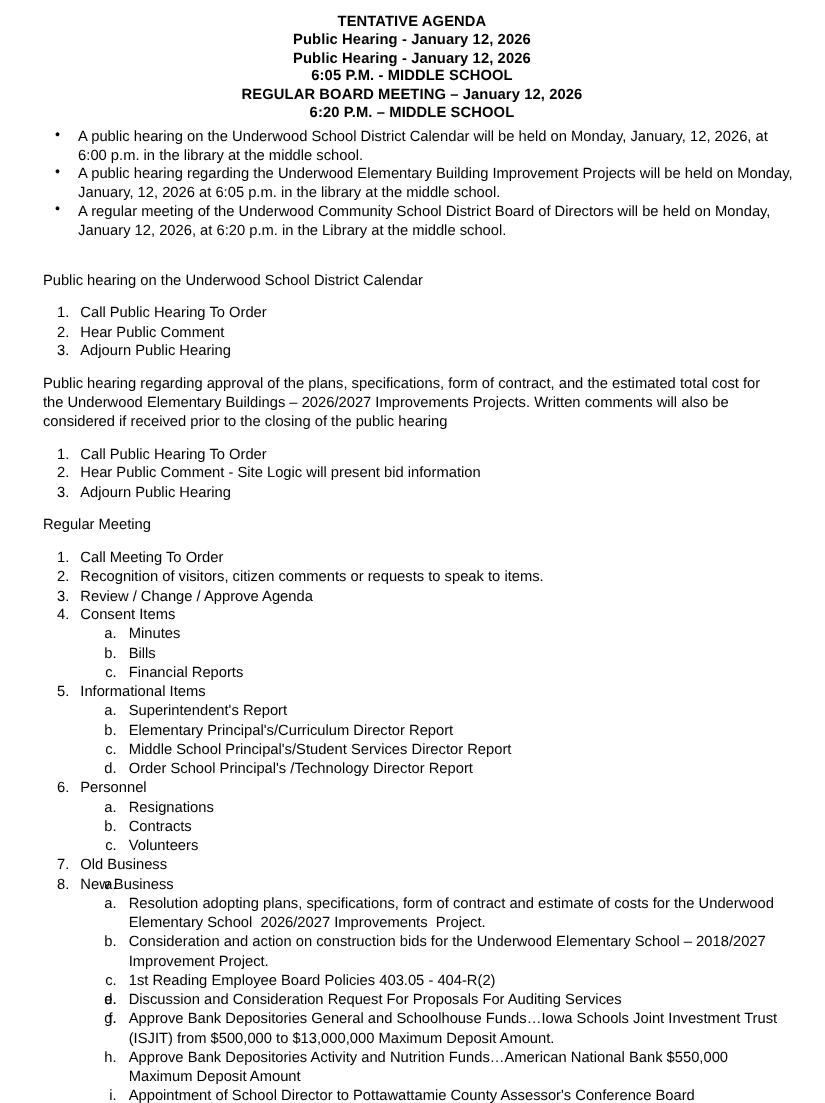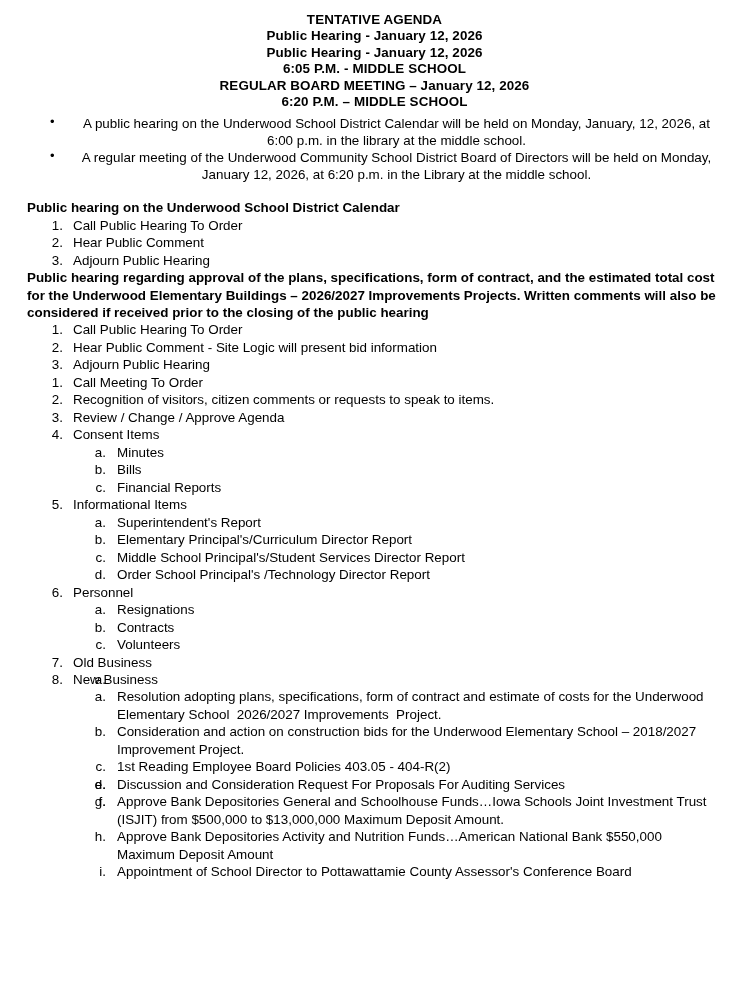--- a/index.html
+++ b/index.html
@@ -41,37 +41,36 @@
     margin: 4px 0 0 0;
     padding: 0;
   }
   ul.top-bullets > li {
     position: relative;
     padding-left: 44px;
     margin: 0 0 0 0;
     line-height: 1.285;
     font-size: 13.4px;
     text-indent: 0;
-    text-align: center;
   }
   ul.top-bullets > li::before {
     content: "\2022";
     position: absolute;
     left: 23px;
     top: -1px;
     font-size: 13px;
     line-height: 1.285;
   }
 
   
   .section-heading {
-    font-weight: bold;
+    font-weight: normal;
     font-size: 13.4px;
     line-height: 1.295;
-    margin: 0;
+    margin: 12px;
   }
   .spacer-lg { height: 16px; }
 
   
   ol.num-list {
     list-style: none;
     margin: 0;
     padding: 0;
   }
   ol.num-list > li {
@@ -121,20 +120,23 @@
     <div class="header-line">6:05 P.M. - MIDDLE SCHOOL</div>
     <div class="header-line">REGULAR BOARD MEETING – January 12, 2026</div>
     <div class="header-line">6:20 P.M. – MIDDLE SCHOOL</div>
   </div>
 
   <ul class="top-bullets">
     <li>
         <span class="li-text">A public hearing on the Underwood School District Calendar will be held on Monday, January, 12, 2026, at 6:00 p.m. in the library at the middle school.</span>
       </li>
     <li>
+        <span class="li-text">A public hearing regarding the Underwood Elementary Building Improvement Projects will be held on Monday, January, 12, 2026 at 6:05 p.m. in the library at the middle school.</span>
+      </li>
+    <li>
         <span class="li-text">A regular meeting of the Underwood Community School District Board of Directors will be held on Monday, January 12, 2026, at 6:20 p.m. in the Library at the middle school.</span>
       </li>
   </ul>
 
   <div class="spacer-lg"></div>
 
   <div class="section-heading">Public hearing on the Underwood School District Calendar</div>
   <ol class="num-list">
     <li>
       <span class="marker">1.</span>
@@ -159,20 +161,21 @@
     <li>
       <span class="marker">2.</span>
       <span class="li-text">Hear Public Comment - Site Logic will present bid information</span>
     </li>
     <li>
       <span class="marker">3.</span>
       <span class="li-text">Adjourn Public Hearing</span>
     </li>
   </ol>
 
+  <div class="section-heading">Regular Meeting</div>
   <ol class="num-list">
 
     <li>
       <span class="marker">1.</span>
       <span class="li-text">Call Meeting To Order</span>
     </li>
 
     <li>
       <span class="marker">2.</span>
       <span class="li-text">Recognition of visitors, citizen comments or requests to speak to items.</span>

